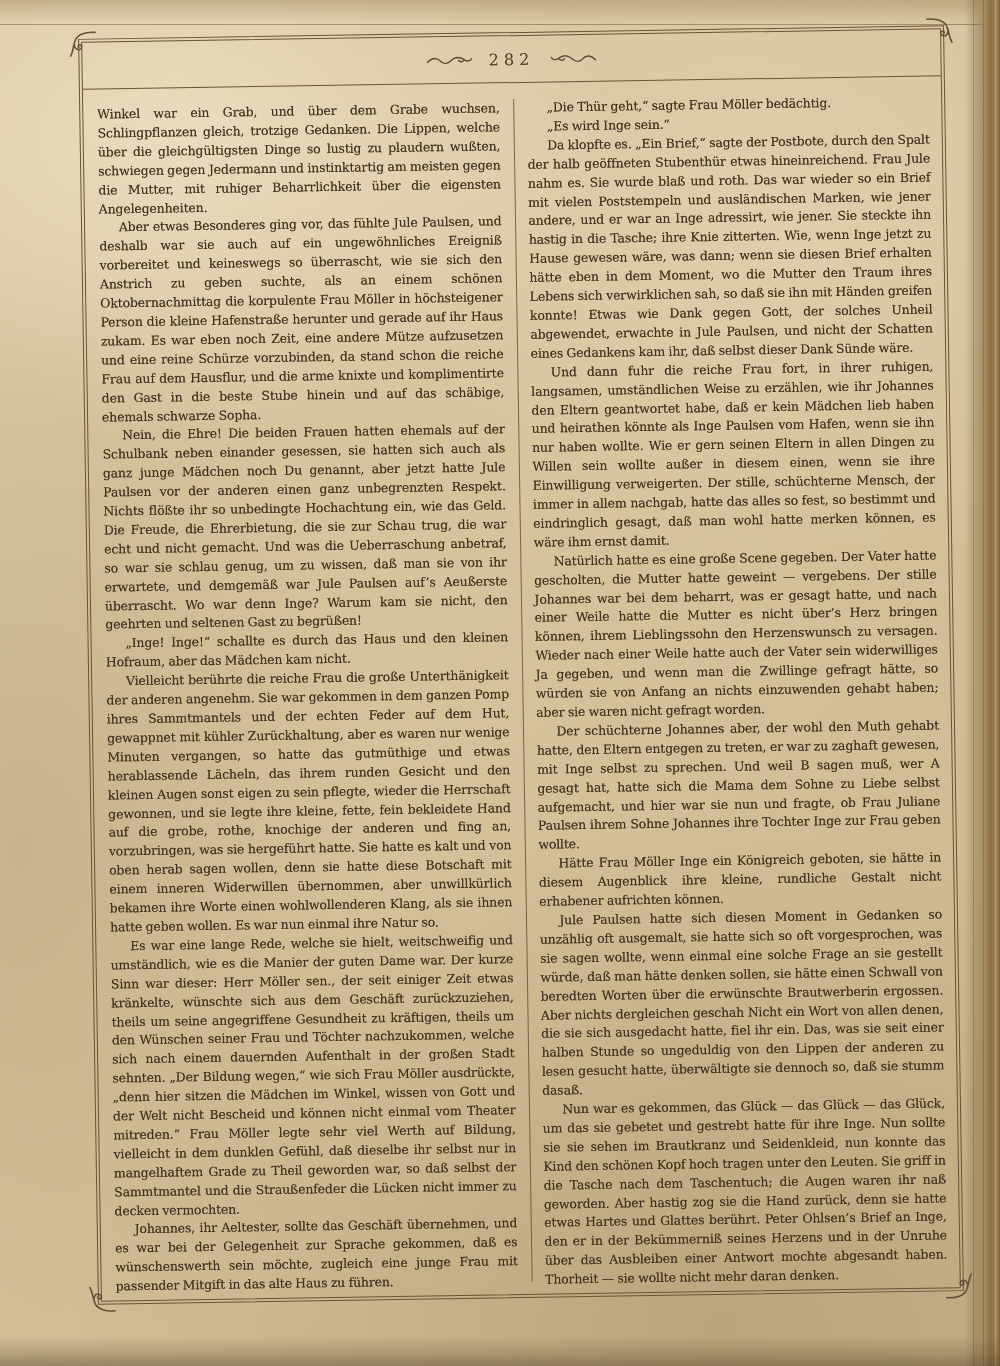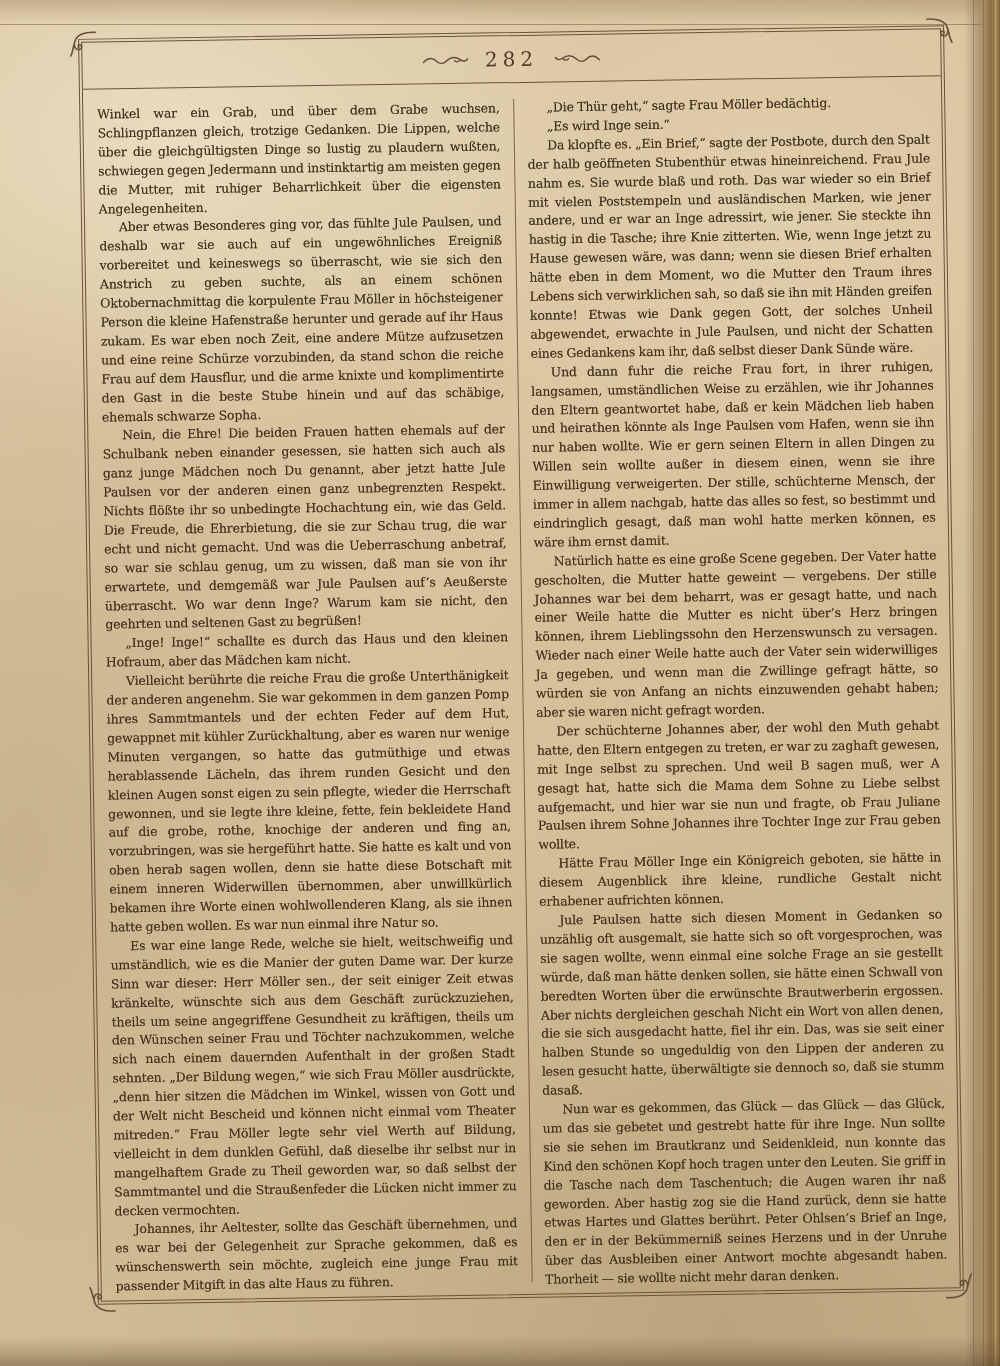--- a/index.html
+++ b/index.html
@@ -44,21 +44,21 @@
   .corner.tr{right:-14px;top:-14px;transform:scaleX(-1);}
   .corner.bl{left:-14px;bottom:-14px;transform:scaleY(-1);}
   .corner.br{right:-14px;bottom:-14px;transform:scale(-1,-1);}
 
   .header{
     height:46px;display:flex;align-items:center;justify-content:center;gap:16px;
     border-bottom:1px solid #6a5238;
   }
   .page-number{
     font-family:"DejaVu Serif","Liberation Serif",serif;
-    font-size:20px;letter-spacing:5px;color:#4a3723;
+    font-size:16px;letter-spacing:5px;color:#4a3723;
   }
   .flourish{display:block;}
 
   .content{
     position:absolute;top:51px;bottom:4px;left:0;right:0;
     display:flex;padding:12px 12px 8px 14px;overflow:hidden;
   }
   .col{flex:1;min-width:0;}
   .col.left{padding-right:13px;}
   .col.right{padding-left:13px;}

